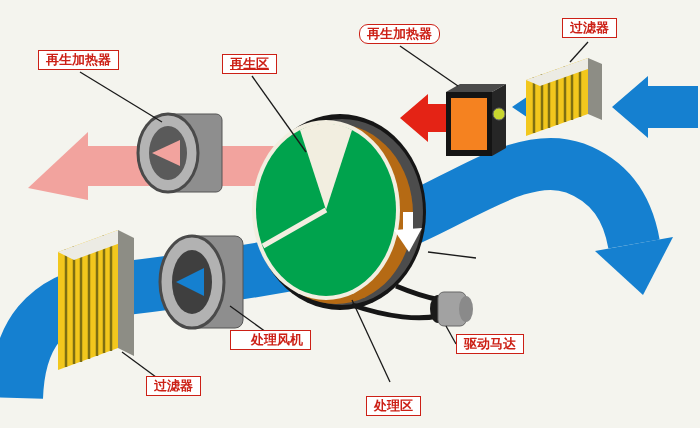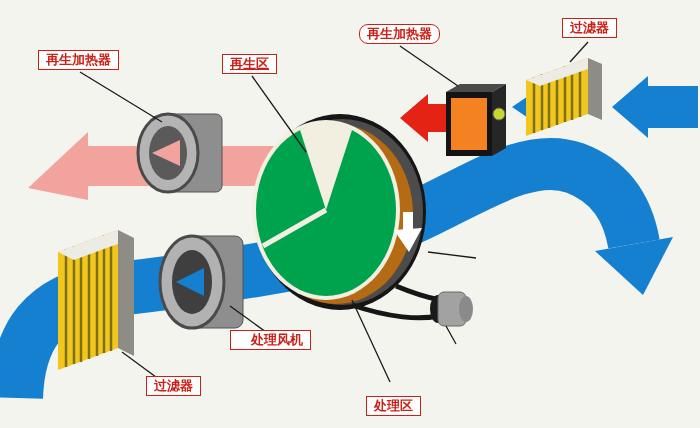--- a/index.html
+++ b/index.html
@@ -131,16 +131,17 @@
       <line class="leader" x1="266" y1="332" x2="230" y2="306"></line>
       <line class="leader" x1="390" y1="382" x2="352" y2="300"></line>
       <line class="leader" x1="160" y1="380" x2="122" y2="352"></line>
     </g>
   </svg>
 
   <div class="lbl" style="left:38px;top:50px;">再生加热器</div>
   <div class="lbl" style="left:222px;top:54px;text-decoration:underline;">再生区</div>
   <div class="lbl" style="left:359px;top:24px;border-radius:9px;">再生加热器</div>
   <div class="lbl" style="left:562px;top:18px;">过滤器</div>
+  <div class="lbl" style="left:456px;top:334px;">驱动马达</div>
   <div class="lbl" style="left:230px;top:330px;padding-left:20px;">处理风机</div>
   <div class="lbl" style="left:366px;top:396px;">处理区</div>
   <div class="lbl" style="left:146px;top:376px;">过滤器</div>
 </div>
 
 </body></html>

